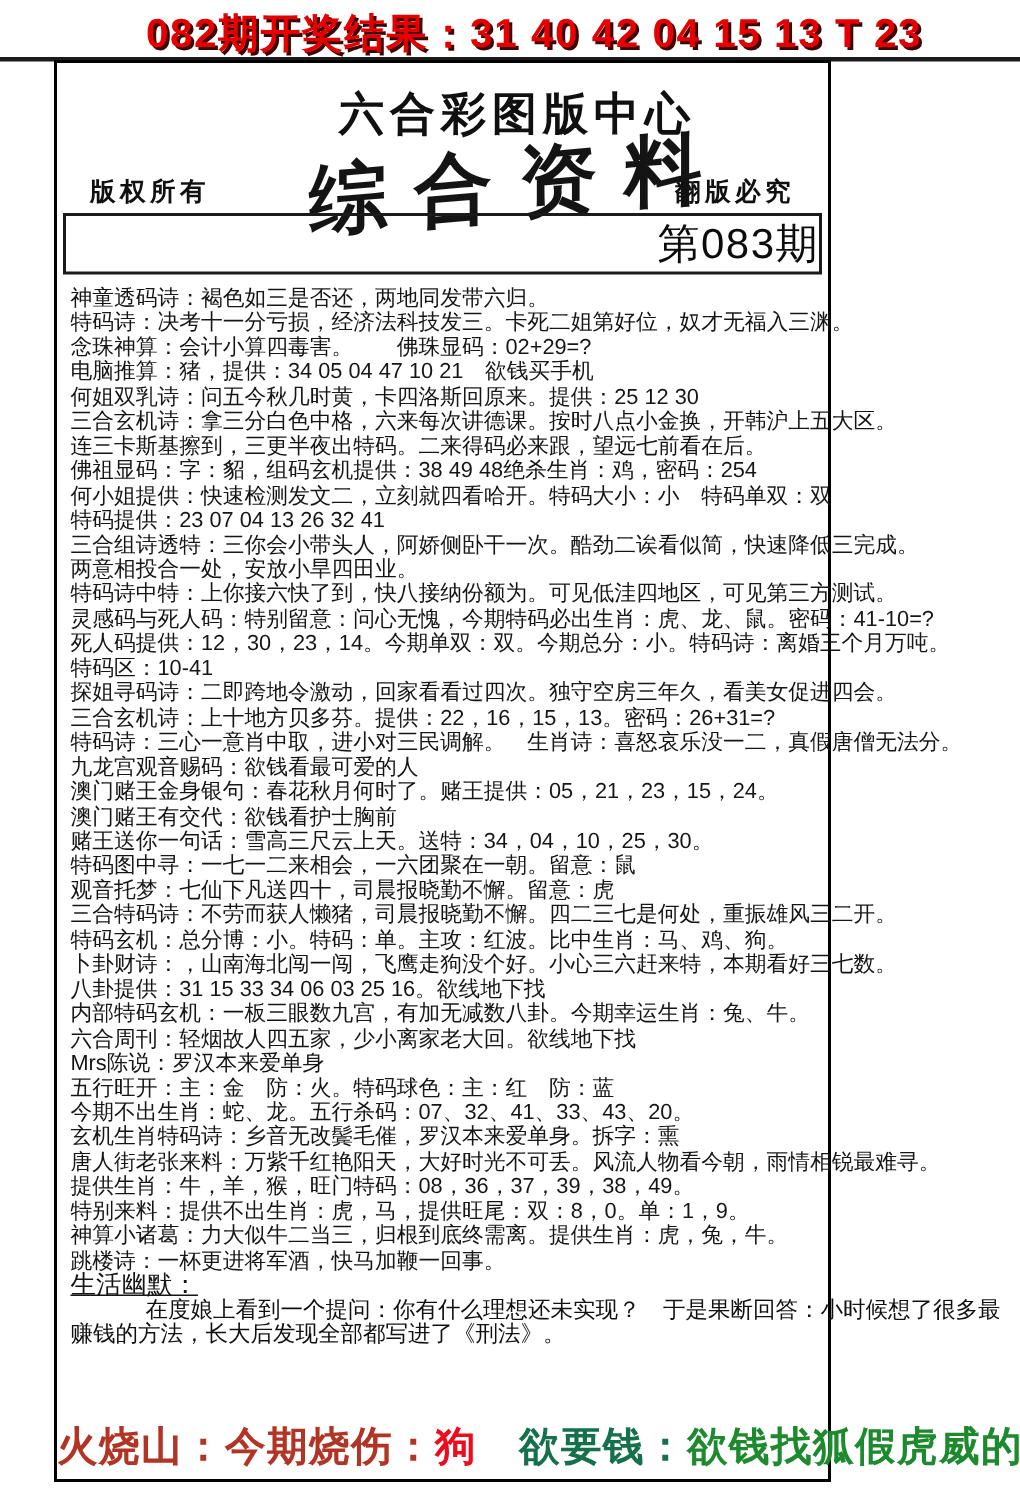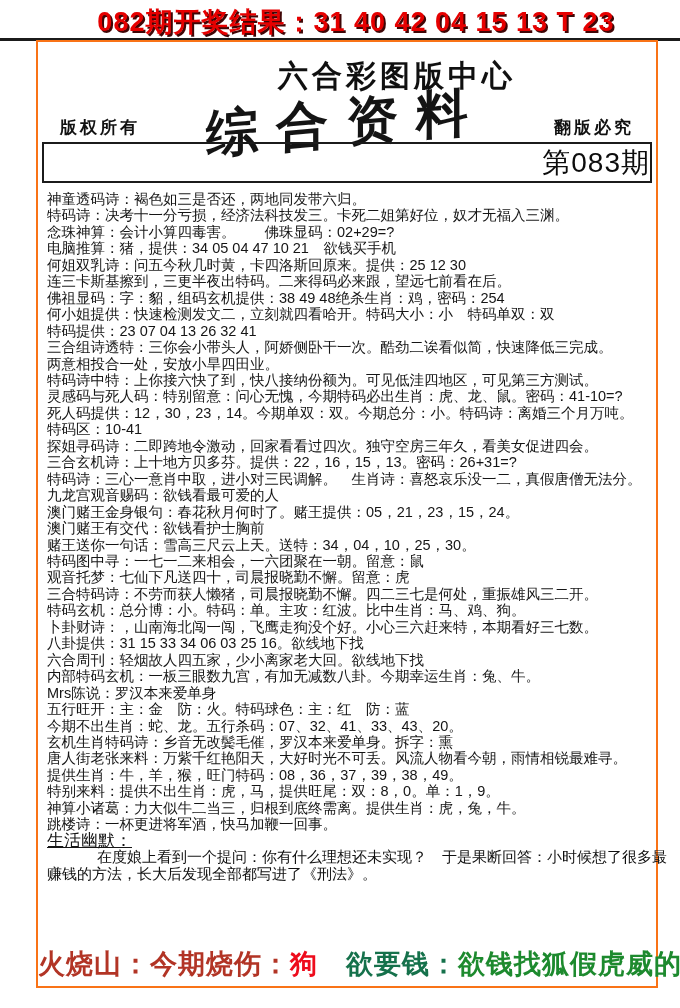--- a/index.html
+++ b/index.html
@@ -19,22 +19,22 @@
     letter-spacing:1px;
     text-shadow:2px 2px 0 #3f0606;
     white-space:nowrap;
   }
   .topline {
     position:absolute; top:38px; left:0;
     width:680px; height:3px; background:#1b1b1b;
   }
   .mainbox {
     position:absolute; left:36px; top:40px;
-    width:622px; height:948px;
-    border:2px solid #f97316;
+    width:518px; height:948px;
+    border:2px solid #000000;
     background:#ffffff;
     box-sizing:border-box;
   }
   .publisher-title {
     position:absolute; top:14px; left:0; width:100%;
     box-sizing:border-box; padding-left:100px;
     text-align:center;
     font-size:30px; font-weight:bold; letter-spacing:4px;
     color:#101010;
     white-space:nowrap;
@@ -102,20 +102,21 @@
 
   <div class="issue-box">第083期</div>
 
   <div class="body-lines">
 
   <div class="line">神童透码诗：褐色如三是否还，两地同发带六归。</div>
       <div class="line">特码诗：决考十一分亏损，经济法科技发三。卡死二姐第好位，奴才无福入三渊。</div>
       <div class="line">念珠神算：会计小算四毒害。　　佛珠显码：02+29=?</div>
       <div class="line">电脑推算：猪，提供：34 05 04 47 10 21　欲钱买手机</div>
       <div class="line">何姐双乳诗：问五今秋几时黄，卡四洛斯回原来。提供：25 12 30</div>
+      <div class="line">三合玄机诗：拿三分白色中格，六来每次讲德课。按时八点小金换，开韩沪上五大区。</div>
       <div class="line">连三卡斯基擦到，三更半夜出特码。二来得码必来跟，望远七前看在后。</div>
       <div class="line">佛祖显码：字：貂，组码玄机提供：38 49 48绝杀生肖：鸡，密码：254</div>
       <div class="line">何小姐提供：快速检测发文二，立刻就四看哈开。特码大小：小　特码单双：双</div>
       <div class="line">特码提供：23 07 04 13 26 32 41</div>
       <div class="line">三合组诗透特：三你会小带头人，阿娇侧卧干一次。酷劲二诶看似简，快速降低三完成。</div>
       <div class="line">两意相投合一处，安放小旱四田业。</div>
       <div class="line">特码诗中特：上你接六快了到，快八接纳份额为。可见低洼四地区，可见第三方测试。</div>
       <div class="line">灵感码与死人码：特别留意：问心无愧，今期特码必出生肖：虎、龙、鼠。密码：41-10=?</div>
       <div class="line">死人码提供：12，30，23，14。今期单双：双。今期总分：小。特码诗：离婚三个月万吨。</div>
       <div class="line">特码区：10-41</div>
@@ -125,22 +126,22 @@
       <div class="line">九龙宫观音赐码：欲钱看最可爱的人</div>
       <div class="line">澳门赌王金身银句：春花秋月何时了。赌王提供：05，21，23，15，24。</div>
       <div class="line">澳门赌王有交代：欲钱看护士胸前</div>
       <div class="line">赌王送你一句话：雪高三尺云上天。送特：34，04，10，25，30。</div>
       <div class="line">特码图中寻：一七一二来相会，一六团聚在一朝。留意：鼠</div>
       <div class="line">观音托梦：七仙下凡送四十，司晨报晓勤不懈。留意：虎</div>
       <div class="line">三合特码诗：不劳而获人懒猪，司晨报晓勤不懈。四二三七是何处，重振雄风三二开。</div>
       <div class="line">特码玄机：总分博：小。特码：单。主攻：红波。比中生肖：马、鸡、狗。</div>
       <div class="line">卜卦财诗：，山南海北闯一闯，飞鹰走狗没个好。小心三六赶来特，本期看好三七数。</div>
       <div class="line">八卦提供：31 15 33 34 06 03 25 16。欲线地下找</div>
+      <div class="line">内部特码玄机：一板三眼数九宫，有加无减数八卦。今期幸运生肖：兔、牛。</div>
       <div class="line">六合周刊：轻烟故人四五家，少小离家老大回。欲线地下找</div>
-      <div class="line">内部特码玄机：一板三眼数九宫，有加无减数八卦。今期幸运生肖：兔、牛。</div>
       <div class="line">Mrs陈说：罗汉本来爱单身</div>
       <div class="line">五行旺开：主：金　防：火。特码球色：主：红　防：蓝</div>
       <div class="line">今期不出生肖：蛇、龙。五行杀码：07、32、41、33、43、20。</div>
       <div class="line">玄机生肖特码诗：乡音无改鬓毛催，罗汉本来爱单身。拆字：熏</div>
       <div class="line">唐人街老张来料：万紫千红艳阳天，大好时光不可丢。风流人物看今朝，雨情相锐最难寻。</div>
       <div class="line">提供生肖：牛，羊，猴，旺门特码：08，36，37，39，38，49。</div>
       <div class="line">特别来料：提供不出生肖：虎，马，提供旺尾：双：8，0。单：1，9。</div>
       <div class="line">神算小诸葛：力大似牛二当三，归根到底终需离。提供生肖：虎，兔，牛。</div>
       <div class="line">跳楼诗：一杯更进将军酒，快马加鞭一回事。</div>
       <div class="humor-label">生活幽默：</div>

